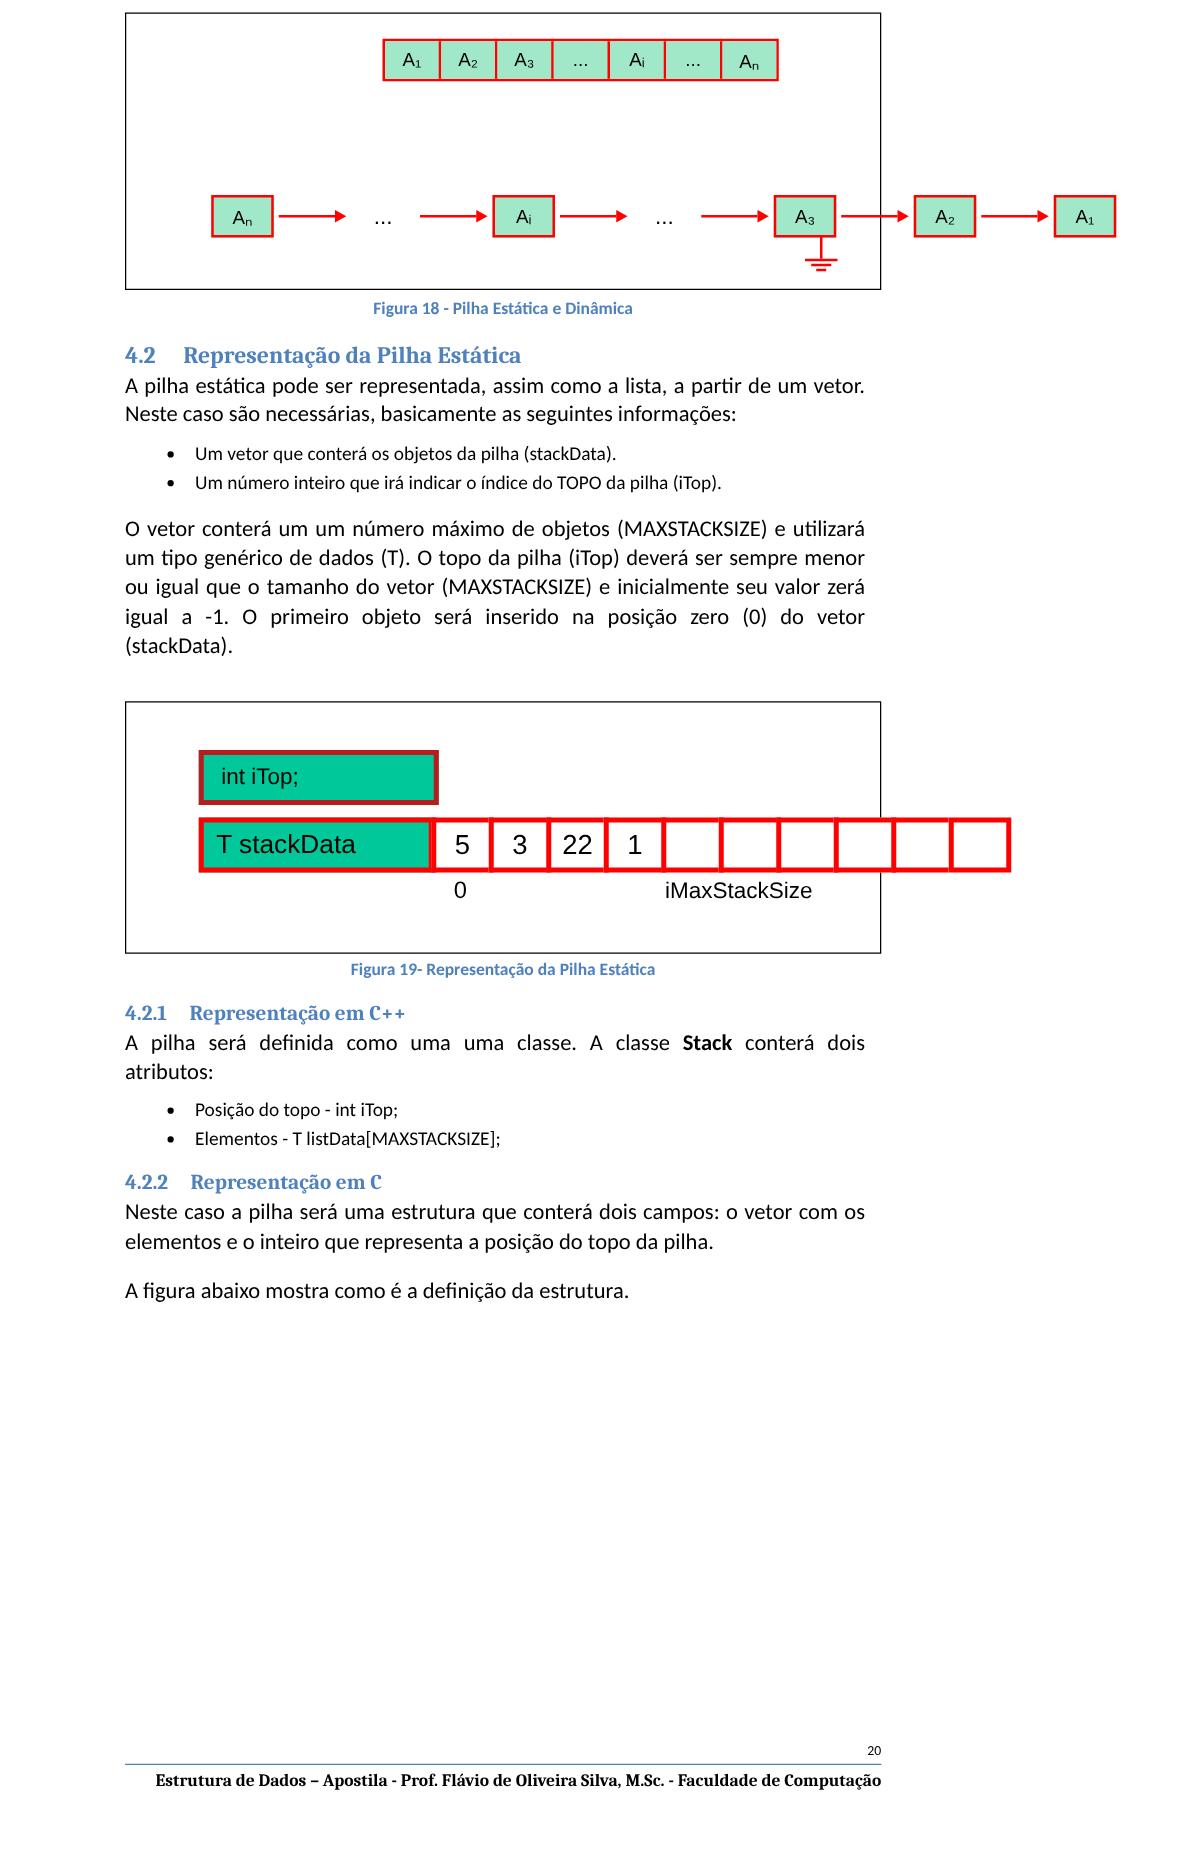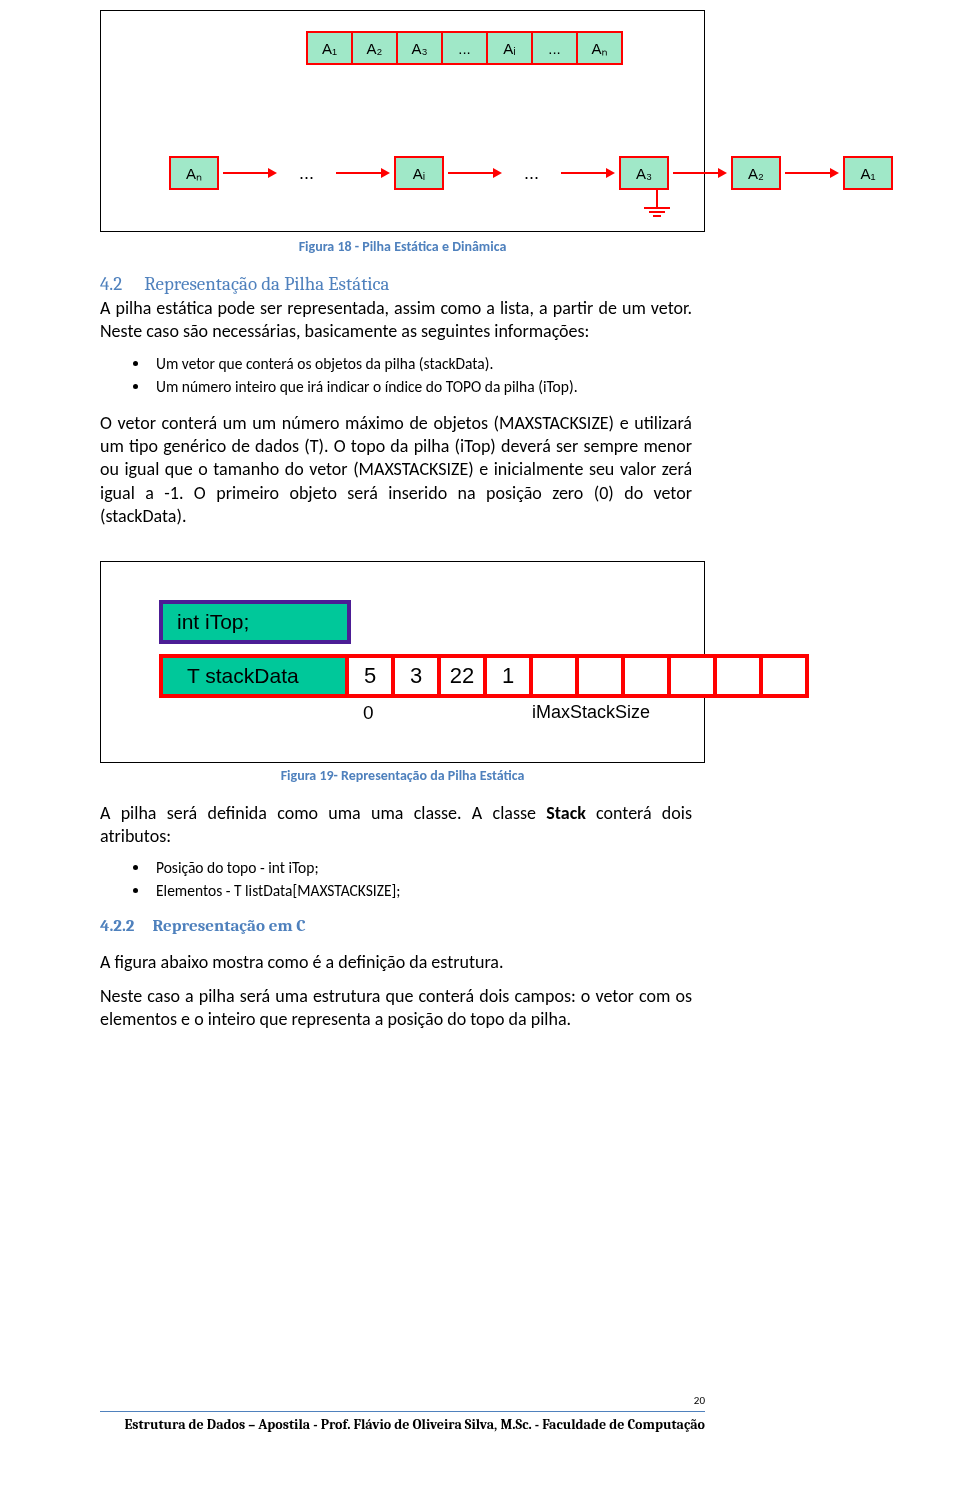--- a/index.html
+++ b/index.html
@@ -104,21 +104,21 @@
     color: #4f81bd;
     font-weight: bold;
     font-size: 14px;
     margin: 6px 0 18px 0;
   }
 
   .h2 {
     color: #4f81bd;
     font-family: Cambria, Georgia, serif;
     font-size: 19px;
-    font-weight: normal;
+    font-weight: bold;
     margin: 14px 0 2px 0;
   }
   .h2 .num { margin-right: 22px; }
   .h3 {
     color: #4f81bd;
     font-family: Cambria, Georgia, serif;
     font-size: 17px;
     font-weight: bold;
     margin: 10px 0 2px 0;
   }
@@ -143,36 +143,36 @@
     border: 1px solid #000;
     height: 200px;
     position: relative;
     background: white;
     margin-top: 32px;
   }
   .itop-box {
     position: absolute;
     top: 38px; left: 58px;
     width: 170px; height: 36px;
-    border: 4px solid #4c1d95;
+    border: 4px solid #b91c1c;
     background: #00c89a;
     font-family: Arial;
-    font-size: 21px;
+    font-size: 18px;
     padding-left: 14px;
     display: flex; align-items: center;
   }
   .sd-label {
     position: absolute;
     top: 92px; left: 58px;
     width: 170px; height: 36px;
     border: 4px solid #ff0000;
     background: #00c89a;
     font-family: Arial;
     font-size: 21px;
-    padding-left: 24px;
+    padding-left: 10px;
     display: flex; align-items: center;
   }
   .sd-cells {
     position: absolute;
     top: 92px; left: 244px;
     display: flex;
     height: 44px;
   }
   .sd-cell {
     width: 42px; height: 36px;
@@ -294,30 +294,33 @@
       <div class="sd-cell empty"></div>
       <div class="sd-cell empty"></div>
       <div class="sd-cell empty"></div>
       <div class="sd-cell empty"></div>
     </div>
     <div class="axis-0">0</div>
     <div class="axis-max">iMaxStackSize</div>
   </div>
   <div class="caption" style="margin-top:4px;">Figura 19- Representação da Pilha Estática</div>
 
+  <div class="h3">
+    <span class="num">4.2.1</span><span>Representação em C++</span>
+  </div>
   <p class="body">
     <span>A pilha será definida como uma uma classe. A classe </span><b>Stack</b><span> conterá dois atributos:</span>
   </p>
   <ul class="body">
     <li>Posição do topo - int iTop;</li>
     <li>Elementos - T listData[MAXSTACKSIZE];</li>
   </ul>
 
   <div class="h3">
     <span class="num">4.2.2</span><span>Representação em C</span>
   </div>
+  <p class="body">Neste caso a pilha será uma estrutura que conterá dois campos: o vetor com os elementos e o inteiro que representa a posição do topo da pilha.</p>
   <p class="body" style="margin-top:16px;">A figura abaixo mostra como é a definição da estrutura.</p>
-  <p class="body">Neste caso a pilha será uma estrutura que conterá dois campos: o vetor com os elementos e o inteiro que representa a posição do topo da pilha.</p>
 
   <div class="page-num">20</div>
   <div class="footer">Estrutura de Dados – Apostila - Prof. Flávio de Oliveira Silva, M.Sc. - Faculdade de Computação</div>
 
 </div>
 
 </body></html>

